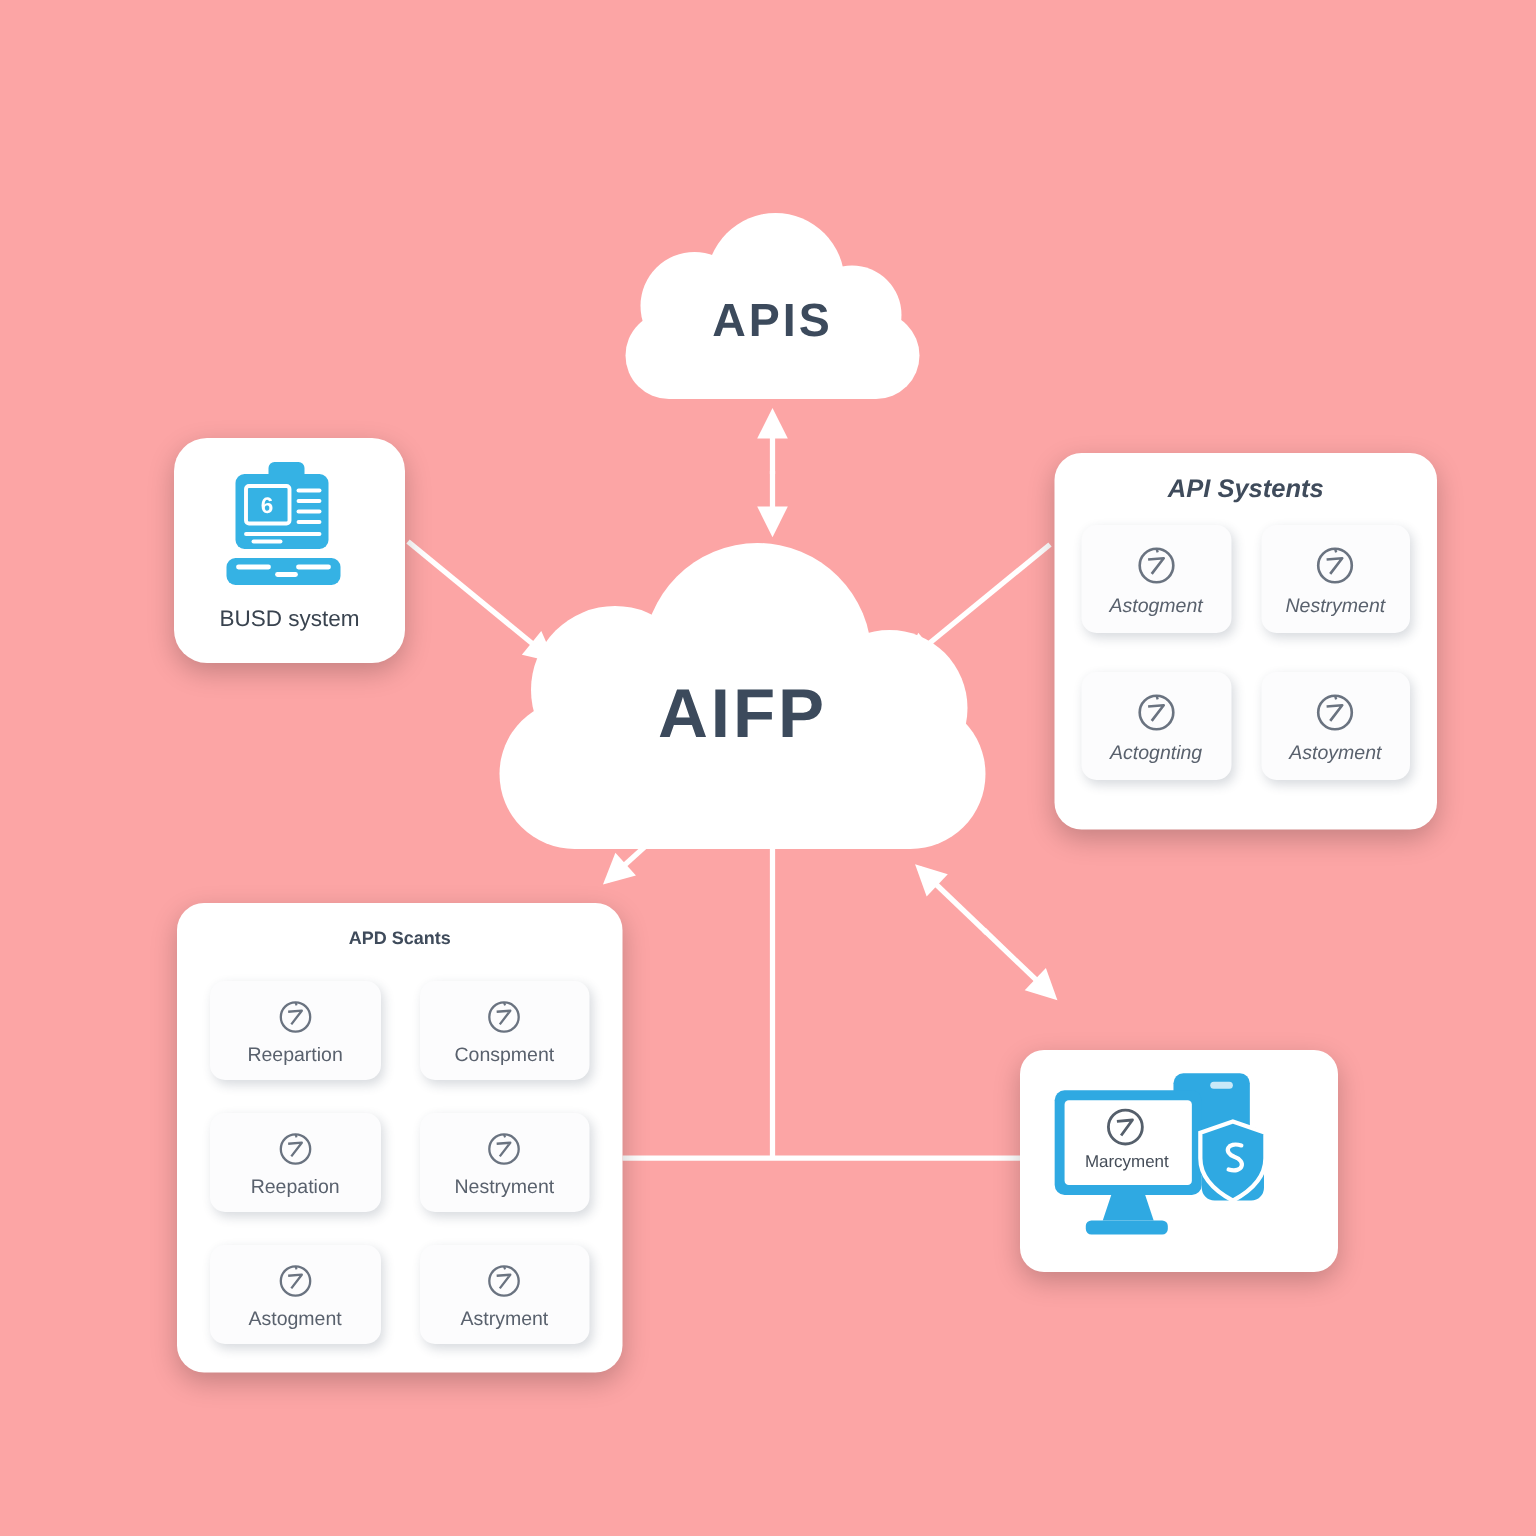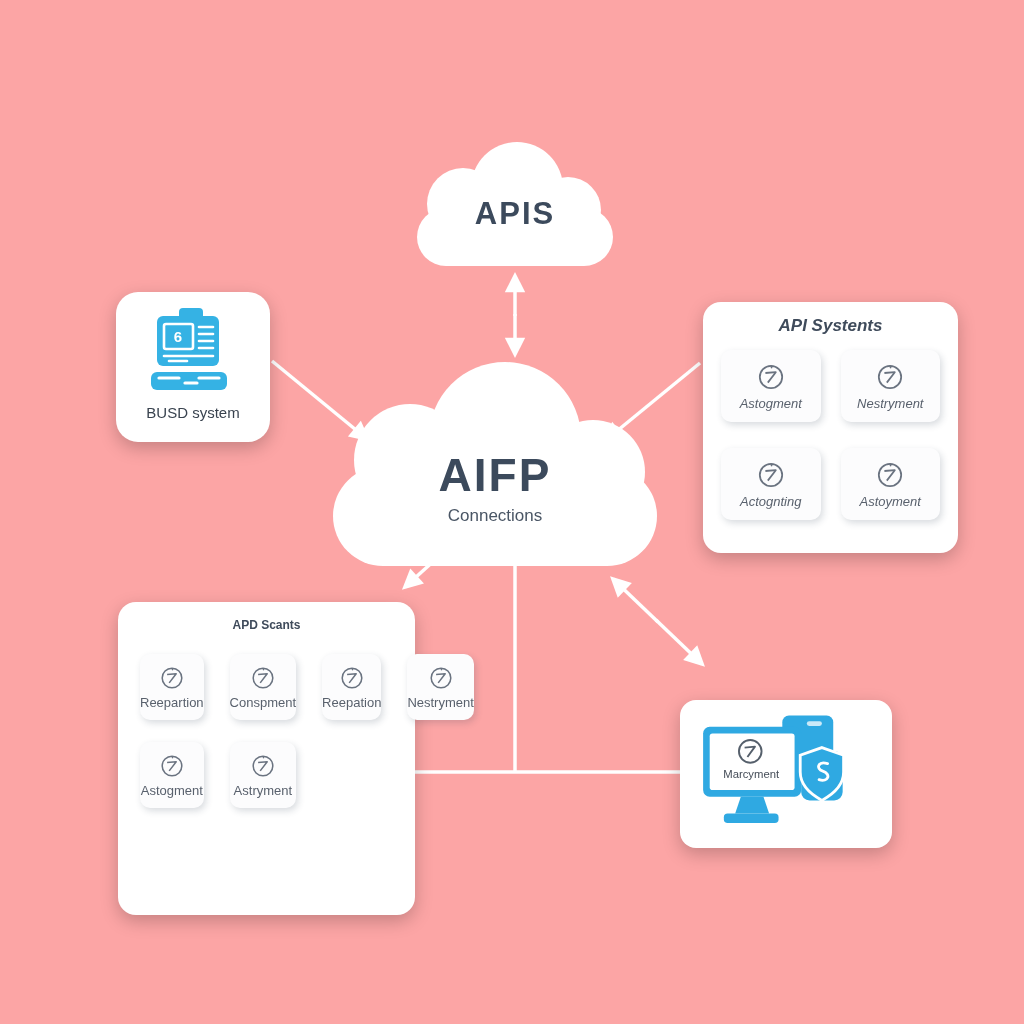--- a/index.html
+++ b/index.html
@@ -63,21 +63,21 @@
   .api-panel .card-grid {
     position: absolute; left: 18px; top: 48px; right: 18px;
     display: grid; grid-template-columns: 1fr 1fr;
     grid-auto-rows: 72px; column-gap: 20px; row-gap: 26px;
   }
   
   .apd-panel { left: 118px; top: 602px; width: 297px; height: 313px; }
   .apd-panel .panel-title { padding-top: 16px; font-size: 12px; }
   .apd-panel .card-grid {
     position: absolute; left: 22px; top: 52px; right: 22px;
-    display: grid; grid-template-columns: 1fr 1fr 1fr 1fr;
+    display: grid; grid-template-columns: 1fr 1fr;
     grid-auto-rows: 66px; column-gap: 26px; row-gap: 22px;
   }
   
   .card {
     background: #fcfcfd;
     border-radius: 10px;
     box-shadow: 2px 3px 7px rgba(40,55,75,0.18);
     display: flex; flex-direction: column;
     align-items: center; justify-content: center;
     gap: 3px;
@@ -133,21 +133,20 @@
   <div class="cloud cloud-center">
     <svg viewBox="0 0 340 208">
       <g fill="#ffffff">
         <circle cx="85" cy="100" r="56"></circle>
         <circle cx="180" cy="78" r="76"></circle>
         <circle cx="268" cy="112" r="52"></circle>
         <rect x="8" y="106" width="324" height="100" rx="50"></rect>
       </g>
     </svg>
     <div class="cloud-title">AIFP</div>
-    <div class="cloud-subtitle">Connections</div>
   </div>
 
   <div class="panel busd-panel">
     <svg class="busd-icon" viewBox="0 0 100 94">
       <g fill="#35b2e4">
         <rect x="36" y="2" width="24" height="16" rx="4"></rect>
         <rect x="14" y="10" width="62" height="50" rx="6"></rect>
         <rect x="8" y="66" width="76" height="18" rx="6"></rect>
       </g>
       <rect x="21" y="18" width="29" height="25" rx="2" fill="#35b2e4" stroke="#ffffff" stroke-width="2.6"></rect>

